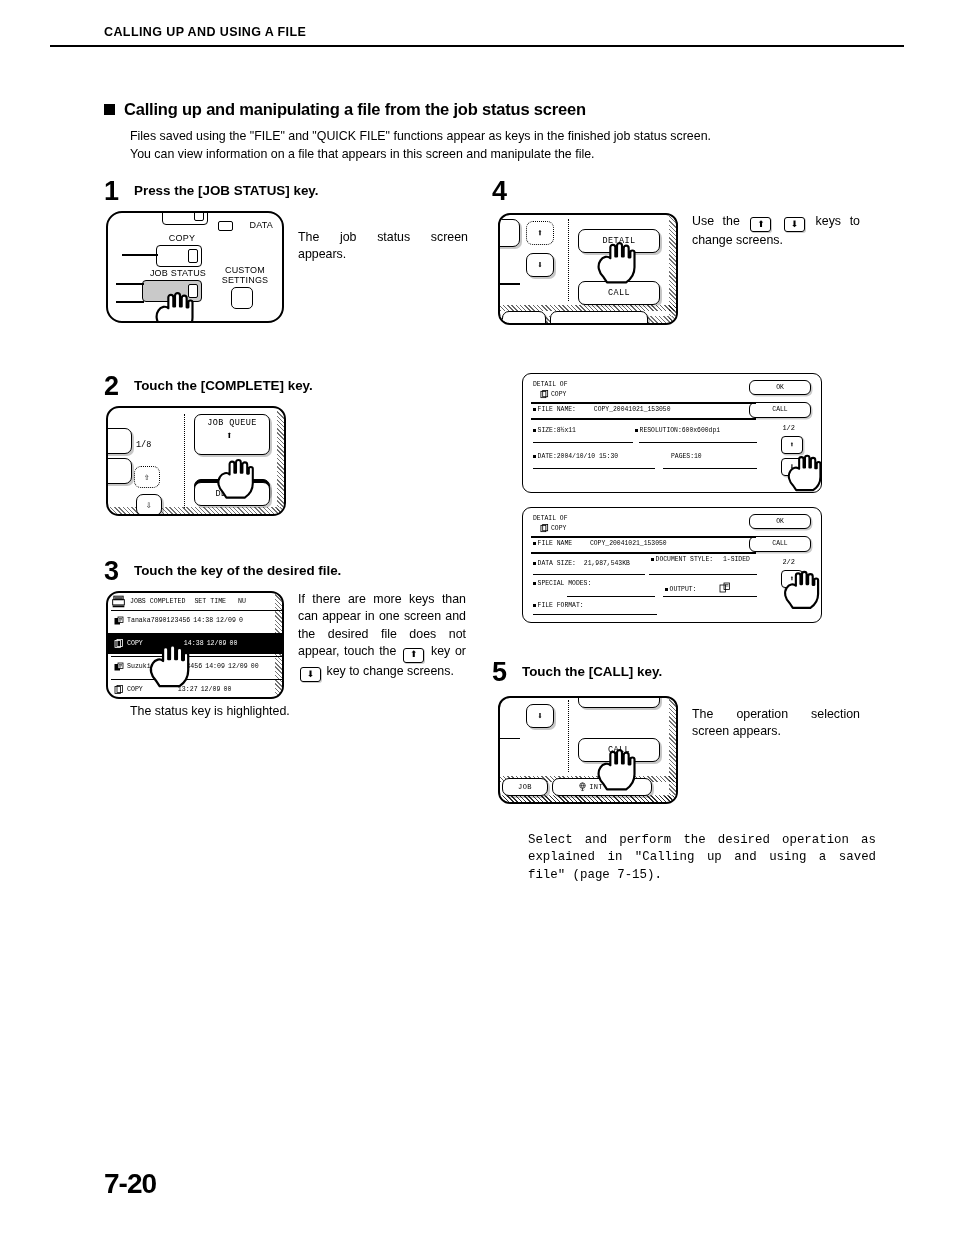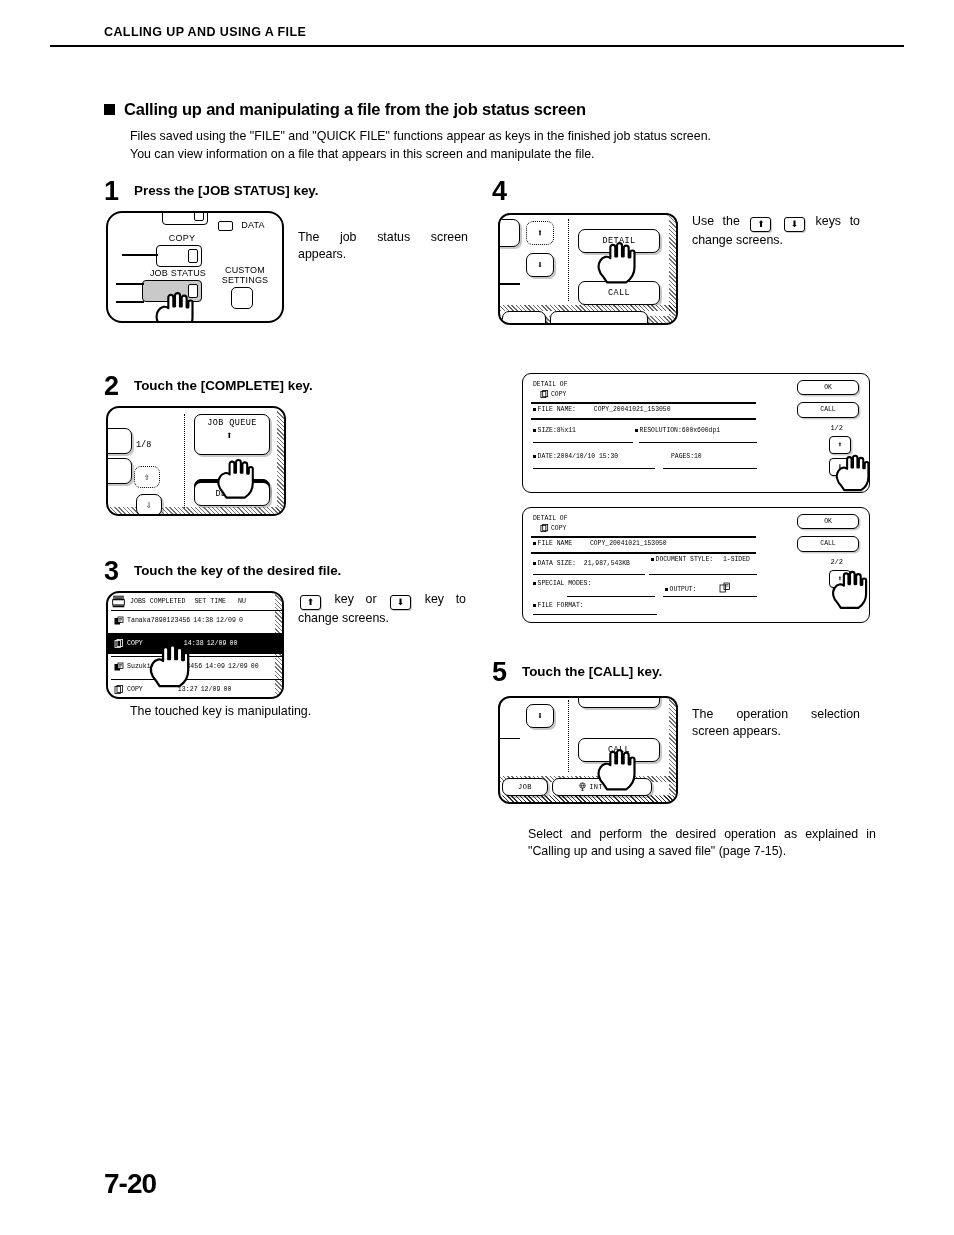--- a/index.html
+++ b/index.html
@@ -83,21 +83,21 @@
   .joblist { width:178px; height:108px; }
   .joblist .hdr { position:absolute; left:0; right:0; top:0; height:17px;
     font-size:6.6px; display:flex; align-items:center; }
   .joblist .row { position:absolute; left:3px; right:0; height:21px;
     font-size:6.6px; display:flex; align-items:center; gap:3px;
     border-top:1.2px solid #000; box-sizing:border-box; padding-left:3px; }
   .joblist .row.sel { background:#000; color:#fff; left:0; }
   .ico { width:10px; height:10px; flex:0 0 auto; }
 
   
-  .detail { width:348px; height:120px; border:1.7px solid #000; border-radius:9px;
+  .detail { width:300px; height:120px; border:1.7px solid #000; border-radius:9px;
     position:relative; background:#fff; box-sizing:border-box; overflow:hidden;
     font-family:"Liberation Mono", monospace; font-size:6.4px; }
   .detail .t { position:absolute; white-space:nowrap; }
   .detail .ln { position:absolute; height:1px; background:#000; }
   .detail .ln.thick { height:1.6px; }
   .detail .dkey { position:absolute; border:1.4px solid #000; border-radius:6px;
     display:flex; align-items:center; justify-content:center; font-size:6.4px;
     background:#fff; box-shadow:1.5px 1.5px 0 rgba(0,0,0,.2); }
   .detail .arrbtn { position:absolute; width:20px; height:16px; border:1.4px solid #000;
     border-radius:4px; display:flex; align-items:center; justify-content:center;
@@ -138,21 +138,21 @@
         <div class="step-title">Press the [JOB STATUS] key.</div>
       </div>
       <div class="step-body">
 
         <div class="oppanel" style="margin-left:2px;">
 
           <div class="hkey" style="left:54px;top:-10px;width:44px;height:20px;">
             <div class="nub"></div>
           </div>
           <div class="led" style="left:110px;top:8px;"></div>
-          <div class="lbl" style="left:125px;top:7px;width:40px;text-align:center;">DATA</div>
+          <div class="lbl" style="left:125px;top:7px;width:40px;text-align:right;">DATA</div>
 
           <div class="lbl" style="left:44px;top:20px;width:60px;">COPY</div>
           <div class="hkey" style="left:48px;top:32px;width:44px;height:20px;">
             <div class="nub"></div>
           </div>
           <div class="railline" style="left:14px;top:41px;width:36px;"></div>
 
           <div class="lbl" style="left:30px;top:55px;width:80px;">JOB STATUS</div>
           <div class="hkey press" style="left:34px;top:67px;width:58px;height:20px;">
             <div class="nub"></div>
@@ -293,33 +293,34 @@
             <span>00</span>
           </div>
 
           <svg class="hand" viewBox="0 0 60 60" style="left:36px;top:48px;width:52px;height:52px;">
             <path d="M14 46 C8 40 6 32 10 26 C13 21 19 20 22 23 L22 10 C22 6 28 6 28 10 L28 21 L30 21 L30 8 C30 4 36 4 36 8 L36 21 L38 21 L38 11 C38 7 44 7 44 11 L44 22 L46 22 L46 16 C46 13 51 13 51 16 L51 34 C51 42 47 48 41 52 L18 52 Z" fill="#fff" stroke="#000" stroke-width="2.6" stroke-linejoin="round"></path>
           </svg>
         </div>
 
         <div class="note" style="width:168px;">
           <p>
+            <span>If there are more keys than can appear in one screen and the desired file does not appear, touch the</span>
             <span class="inline-key">
                 <span>⬆</span>
               </span>
             <span>key or</span>
             <span class="inline-key">
                 <span>⬇</span>
               </span>
             <span>key to change screens.</span>
           </p>
         </div>
       </div>
       <div class="note" style="margin-top:4px;margin-left:26px;">
-        <p>The touched key is manipulating.</p>
+        <p>The status key is highlighted.</p>
       </div>
     </div>
   </div>
 
   <div class="col-r">
 
     <div class="step">
       <div class="step-head">
         <div class="step-num">4</div>
       </div>
@@ -528,20 +529,20 @@
 
           <svg class="hand" viewBox="0 0 60 60" style="left:92px;top:48px;width:50px;height:50px;">
             <path d="M14 46 C8 40 6 32 10 26 C13 21 19 20 22 23 L22 10 C22 6 28 6 28 10 L28 21 L30 21 L30 8 C30 4 36 4 36 8 L36 21 L38 21 L38 11 C38 7 44 7 44 11 L44 22 L46 22 L46 16 C46 13 51 13 51 16 L51 34 C51 42 47 48 41 52 L18 52 Z" fill="#fff" stroke="#000" stroke-width="2.6" stroke-linejoin="round"></path>
           </svg>
         </div>
 
         <div class="note" style="width:168px;padding-top:10px;">
           <p>The operation selection screen appears.</p>
         </div>
       </div>
-      <div class="note" style="margin-top:22px;margin-left:36px;width:348px;">
+      <div class="note" style="margin-top:28px;margin-left:36px;width:348px;font-family:Liberation Mono, monospace;">
         <p>Select and perform the desired operation as explained in "Calling up and using a saved file" (page 7-15).</p>
       </div>
     </div>
   </div>
 
   <div class="page-no">7-20</div>
 </div>
 
 </body></html>

